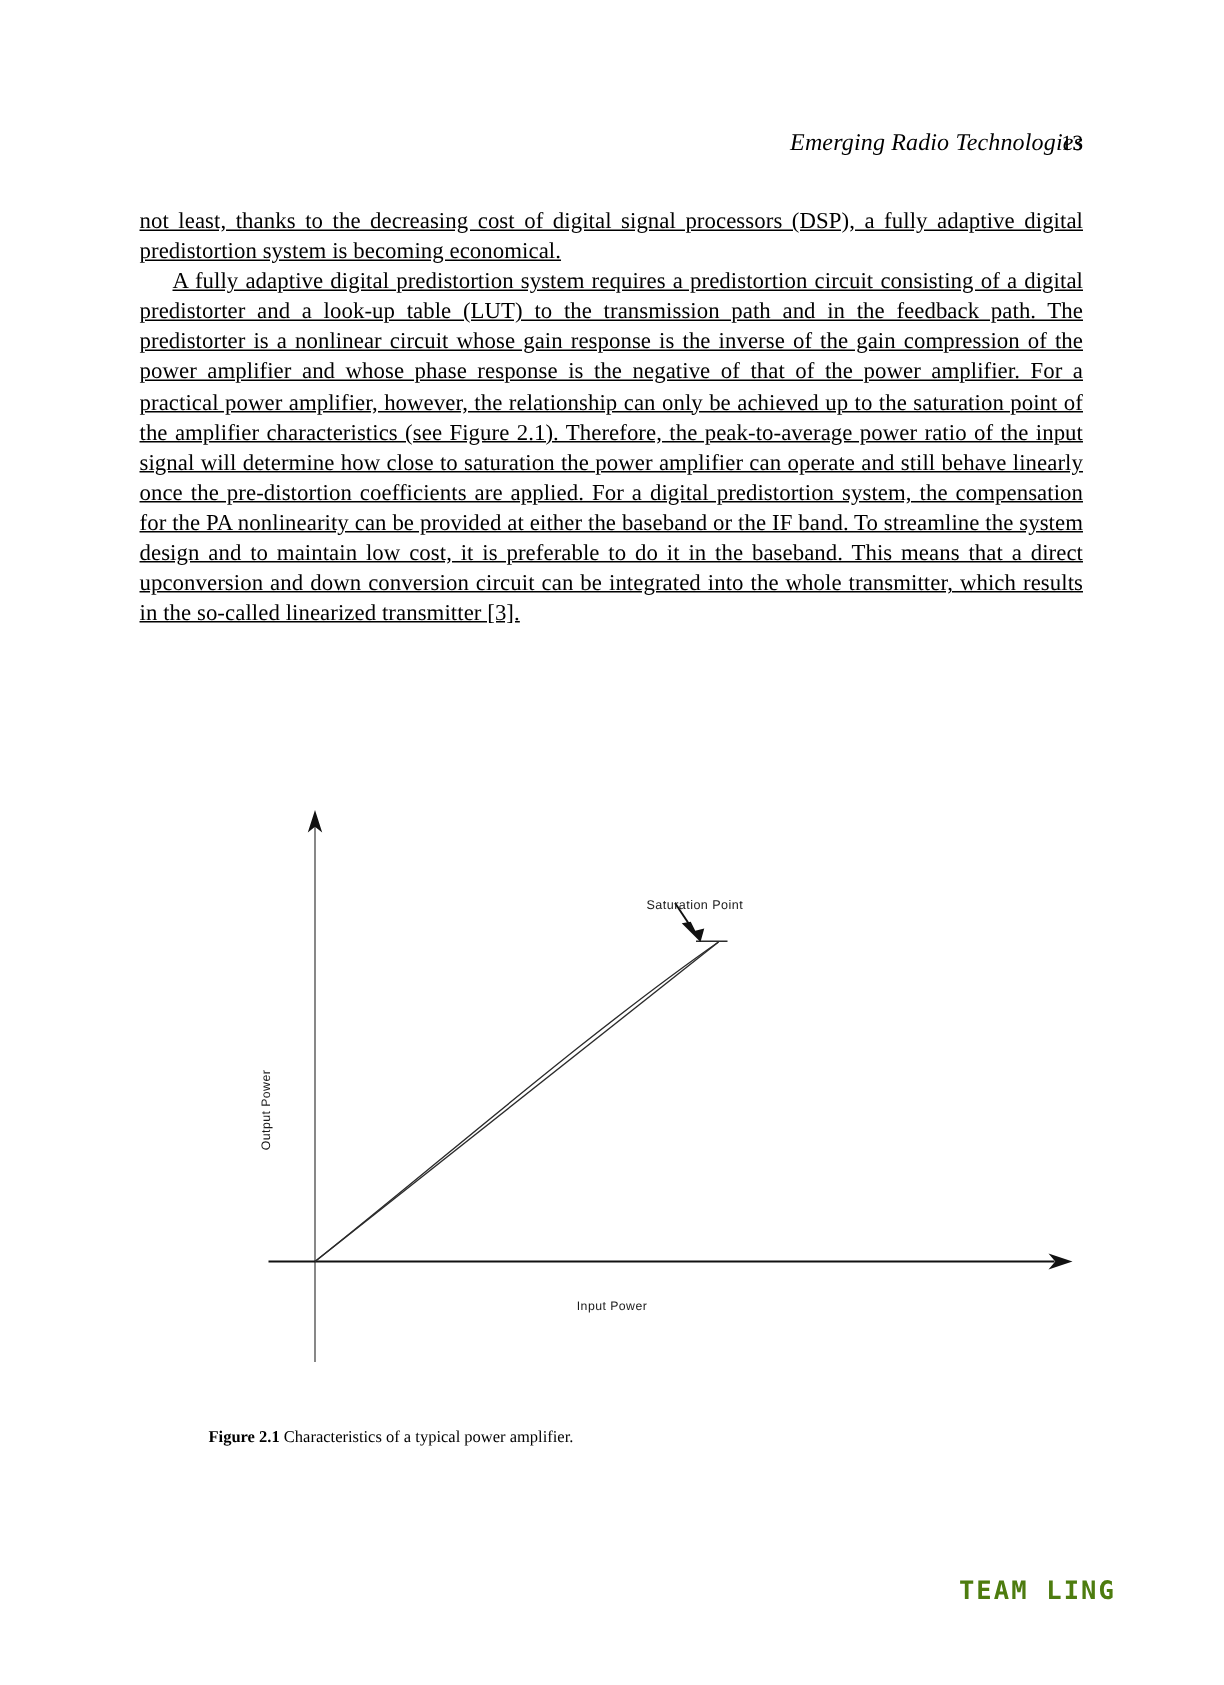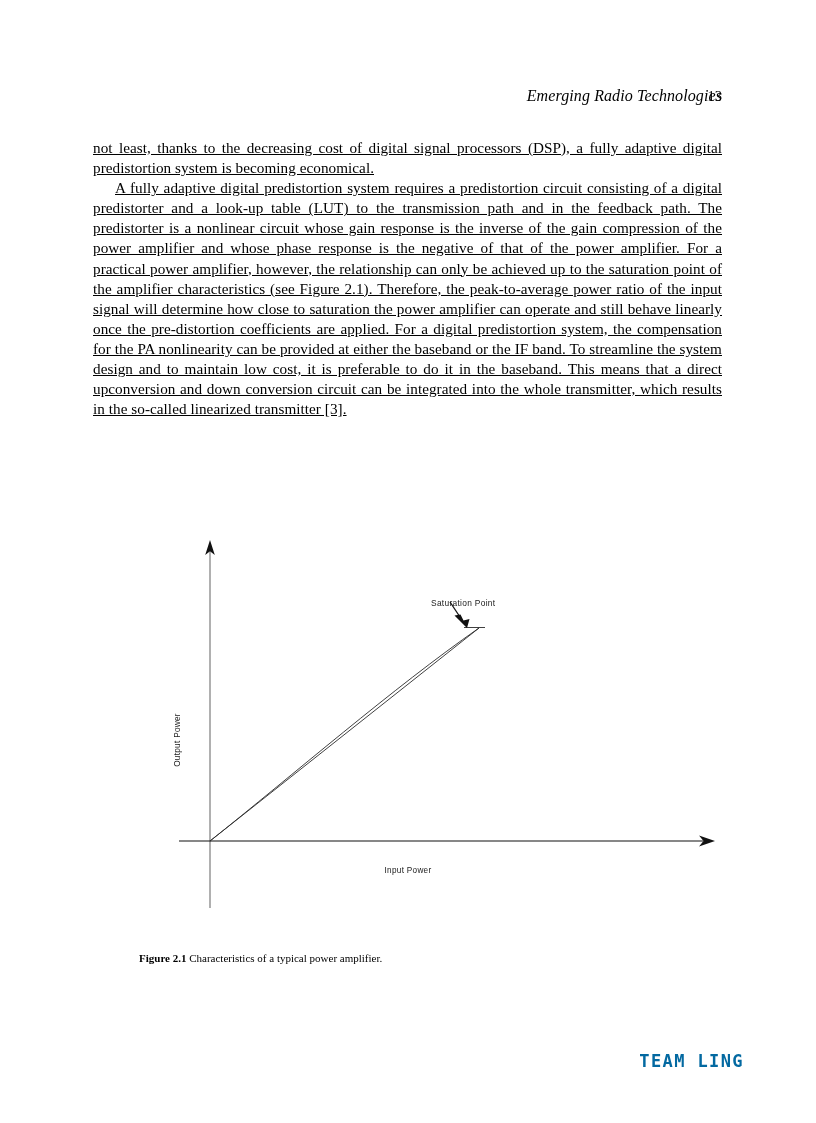--- a/index.html
+++ b/index.html
@@ -99,21 +99,21 @@
 
   
   .footer-mark {
     position: absolute;
     right: 72px;
     bottom: 52px;
     font-family: "DejaVu Sans Mono", "Liberation Mono", monospace;
     font-size: 17px;
     font-weight: bold;
     letter-spacing: 1.4px;
-    color: #0369a1;
+    color: #4d7c0f;
     text-align: right;
     white-space: nowrap;
   }
 
   
   .axis-label {
     font-family: "Liberation Sans", "DejaVu Sans", sans-serif;
     font-size: 8.2px;
     fill: #1a1a1a;
     letter-spacing: 0.3px;

